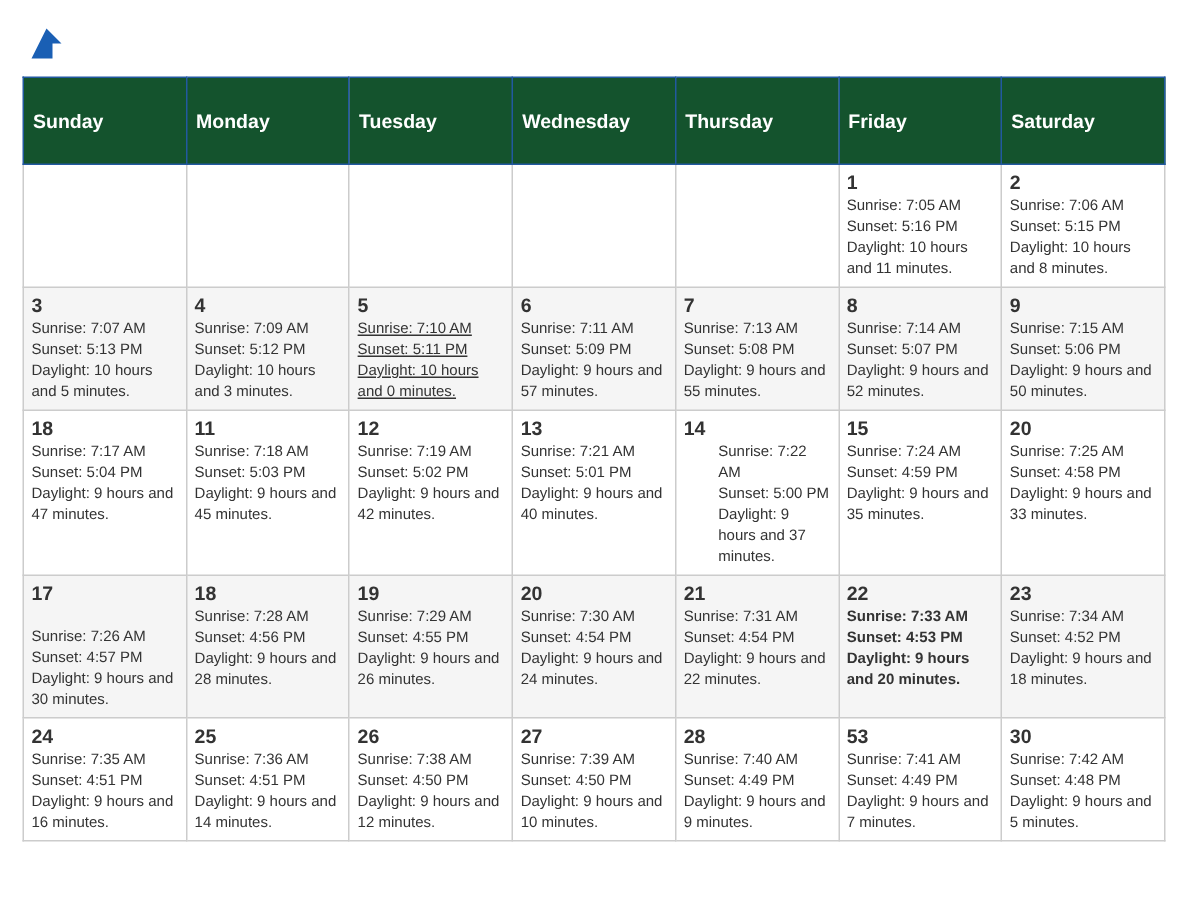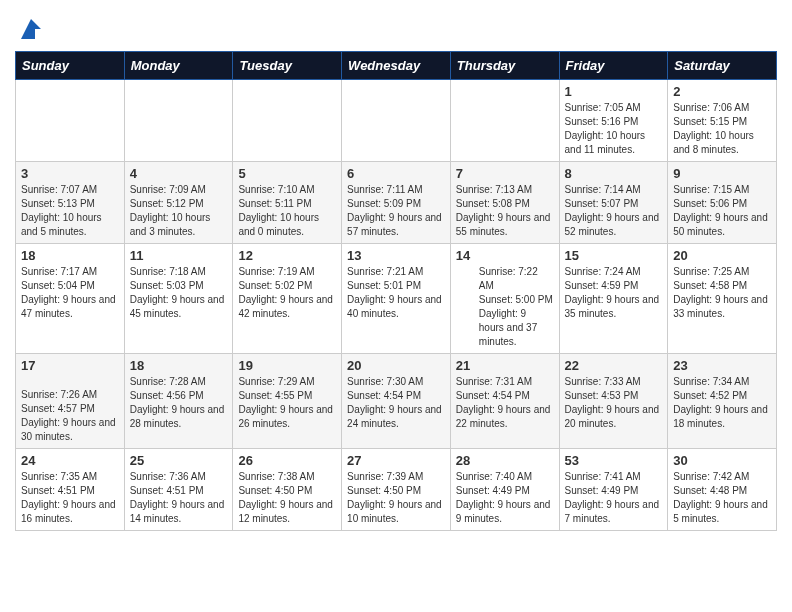--- a/index.html
+++ b/index.html
@@ -44,27 +44,26 @@
     .location {
       font-size: 16px;
       color: #555;
     }
     .calendar {
       width: 100%;
       border-collapse: collapse;
       border: 1px solid #ccc;
     }
     .calendar th {
-      background-color: #0f172a;
+      background-color: #14532d;
       color: white;
       text-align: left;
-      padding: 6px 6px;
+      padding: 21px 6px;
       font-size: 13px;
       border: 1px solid #2259a0;
-      font-style: italic;
     }
     .calendar td {
       vertical-align: top;
       border: 1px solid #ccc;
       padding: 4px 5px;
       width: calc(100% / 7);
       min-height: 80px;
       font-size: 11px;
       color: #333;
       background: #fff;
@@ -149,21 +148,21 @@
 Daylight: 10 hours and 5 minutes.</div>
         </td>
         <td>
           <span class="day-number">4</span>
           <div class="day-info" style="white-space: pre-line;">Sunrise: 7:09 AM
 Sunset: 5:12 PM
 Daylight: 10 hours and 3 minutes.</div>
         </td>
         <td>
           <span class="day-number">5</span>
-          <div class="day-info" style="white-space: pre-line;">Sunrise: 7:10 AM
+          <div class="day-info" style="white-space: pre-line; text-decoration: underline;">Sunrise: 7:10 AM
 Sunset: 5:11 PM
 Daylight: 10 hours and 0 minutes.</div>
         </td>
         <td>
           <span class="day-number">6</span>
           <div class="day-info" style="white-space: pre-line;">Sunrise: 7:11 AM
 Sunset: 5:09 PM
 Daylight: 9 hours and 57 minutes.</div>
         </td>
         <td>
@@ -255,21 +254,21 @@
 Daylight: 9 hours and 24 minutes.</div>
         </td>
         <td>
           <span class="day-number">21</span>
           <div class="day-info" style="white-space: pre-line;">Sunrise: 7:31 AM
 Sunset: 4:54 PM
 Daylight: 9 hours and 22 minutes.</div>
         </td>
         <td>
           <span class="day-number">22</span>
-          <div class="day-info" style="white-space: pre-line;">Sunrise: 7:33 AM
+          <div class="day-info" style="white-space: pre-line; font-weight: bold;">Sunrise: 7:33 AM
 Sunset: 4:53 PM
 Daylight: 9 hours and 20 minutes.</div>
         </td>
         <td>
           <span class="day-number">23</span>
           <div class="day-info" style="white-space: pre-line;">Sunrise: 7:34 AM
 Sunset: 4:52 PM
 Daylight: 9 hours and 18 minutes.</div>
         </td>
       </tr>

